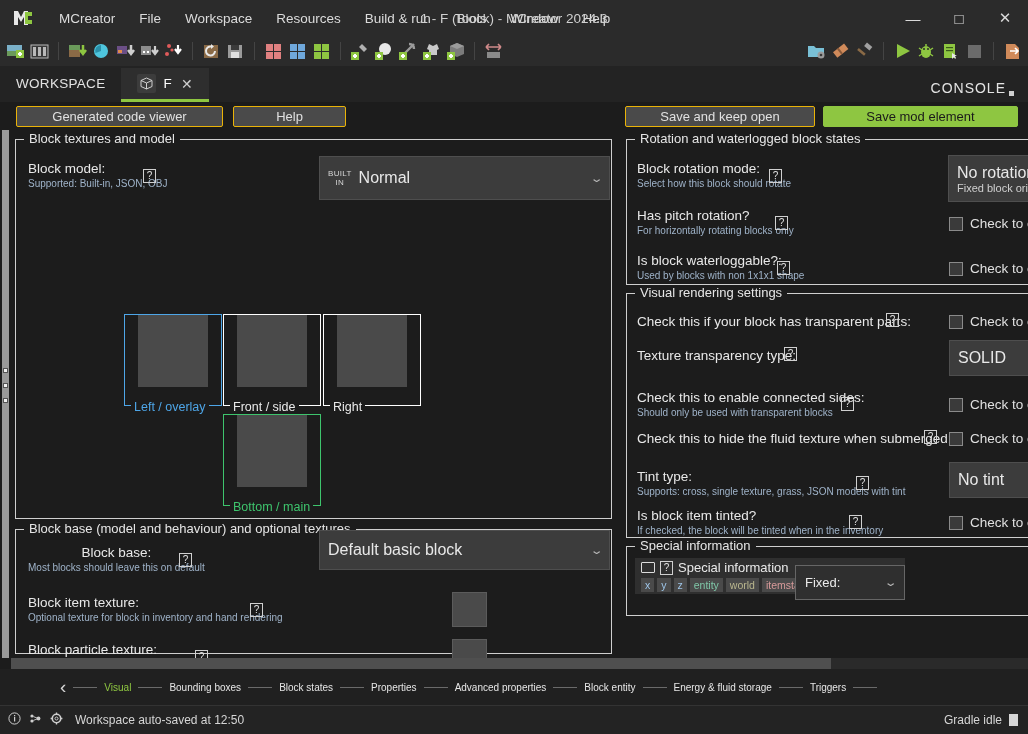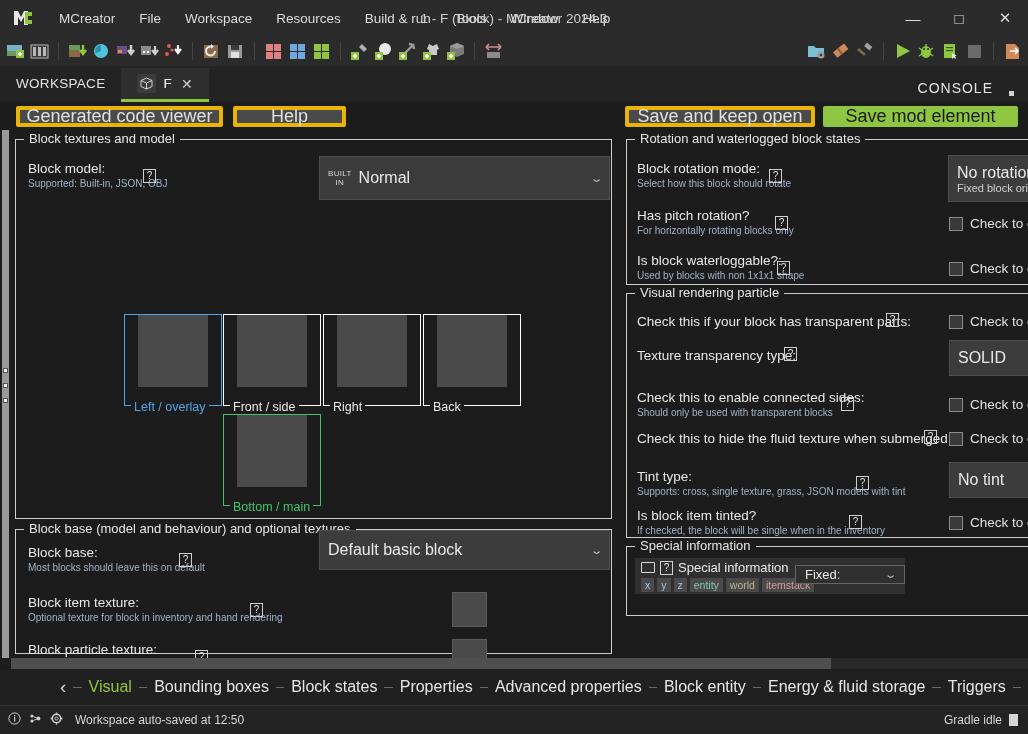--- a/index.html
+++ b/index.html
@@ -73,33 +73,33 @@
   }
   .tab-cubeicon {
     width: 19px; height: 19px; background: #3c3c3c;
     display: flex; align-items: center; justify-content: center;
     font-size: 12px; color: #cfcfcf; border-radius: 2px;
   }
   .tab-close { font-size: 14px; color: #cfcfcf; margin-left: 2px; }
   #console-label {
     margin-left: auto; margin-right: 14px; margin-bottom: 6px;
     font-size: 14px; color: #e4e4e4; letter-spacing: 1px;
-    display: flex; align-items: flex-end; gap: 16px;
+    display: flex; align-items: flex-end; gap: 3px;
   }
   #console-dot { width: 5px; height: 5px; background: #d0d0d0; display: inline-block; }
 
   
   #actionrow {
     position: absolute; left: 0; top: 102px; width: 1028px; height: 28px;
     background: #1c1c1c;
     display: flex; align-items: center;
   }
   .abtn {
-    height: 21px; font-size: 18px; color: #e0e0e0;
-    background: #4a4a4a; border: 4px solid #eab308;
+    height: 21px; font-size: 13px; color: #e0e0e0;
+    background: #4a4a4a; border: 1px solid #eab308;
     display: flex; align-items: center; justify-content: center;
     border-radius: 2px;
   }
   #btn-gcv { width: 207px; margin-left: 16px; }
   #btn-help { width: 113px; margin-left: 10px; }
   #btn-sko  { width: 190px; margin-left: auto; }
   #btn-sme  {
     width: 195px; margin-left: 8px; margin-right: 10px;
     background: #8ec641; border-color: #8ec641; color: #1a1a1a;
   }
@@ -205,41 +205,41 @@
   #si-tags { display: flex; gap: 3px; }
   .tag {
     font-size: 10.5px; padding: 1px 4px; background: #4a4a4a;
   }
   .tag.xyz { color: #9ec5e8; }
   .tag.entity { color: #7fc7a8; }
   .tag.world { color: #b9b68e; }
   .tag.itemstack { color: #d79a9a; }
   #si-combo {
     background: #2f2f2f; border: 1px solid #666;
-    padding: 1px 9px; display: flex; align-items: center; gap: 20px;
+    padding: 9px 9px; display: flex; align-items: center; gap: 20px;
     font-size: 13px; color: #eaeaea; min-width: 105px;
   }
   #si-combo .chev { margin-left: auto; font-size: 11px; color: #b8b8b8; transform: scaleX(1.5); }
 
   
   #hscroll {
     position: absolute; left: 11px; top: 658px; width: 1017px; height: 11px;
     background: #2a2a2a;
   }
   #hscroll .thumb { position: absolute; left: 0; top: 0; width: 820px; height: 11px; background: #4f4f4f; }
 
   
   #pagetabs {
     position: absolute; left: 0; top: 669px; width: 1028px; height: 36px;
     background: #202020;
     display: flex; align-items: center;
   }
   #pt-back { margin-left: 60px; font-size: 19px; color: #d6d6d6; }
   .pt-dash { width: 24px; height: 1px; background: #6a6a6a; margin: 0 7px; }
-  .pt { font-size: 16px; color: #e6e6e6; white-space: nowrap; }
+  .pt { font-size: 10px; color: #e6e6e6; white-space: nowrap; }
   .pt.active { color: #8ec641; }
 
   
   #statusbar {
     position: absolute; left: 0; top: 705px; width: 1028px; height: 29px;
     background: #232323; display: flex; align-items: center;
     border-top: 1px solid #333;
   }
   .sb-icon { margin-left: 8px; font-size: 12px; color: #cfcfcf; }
   #sb-text { margin-left: 12px; font-size: 12px; color: #d6d6d6; }
@@ -555,35 +555,31 @@
         <div class="cap">Left / overlay</div>
       </div>
       <div class="texcell" style="left:207px; top:174px; width:98px; height:92px;">
         <div class="inner" style="width:70px; height:72px;"></div>
         <div class="cap">Front / side</div>
       </div>
       <div class="texcell" style="left:307px; top:174px; width:98px; height:92px;">
         <div class="inner" style="width:70px; height:72px;"></div>
         <div class="cap">Right</div>
       </div>
-      <div class="texcell" style="left:407px; top:174px; width:98px; height:92px;">
-        <div class="inner" style="width:70px; height:72px;"></div>
-        <div class="cap">Back</div>
-      </div>
 
       <div class="texcell green" style="left:207px; top:274px; width:98px; height:92px;">
         <div class="inner" style="width:70px; height:72px;"></div>
         <div class="cap">Bottom / main</div>
       </div>
     </div>
 
     <div class="gbox" style="left:4px; top:399px; width:597px; height:125px;">
       <div class="gtitle">Block base (model and behaviour) and optional textures</div>
 
-      <div class="flabel" style="left:12px; top:15px;">
+      <div class="flabel" style="left:12px; top:15px;text-align:center;">
         <div class="l1">Block base:</div>
         <div class="l2">Most blocks should leave this on default</div>
       </div>
       <div class="qmark" style="left:163px; top:23px;">?</div>
 
       <div class="combo" style="left:303px; top:0; width:291px; height:40px;">
         <span class="cv">Default basic block</span>
         <span class="chev">⌄</span>
       </div>
 
@@ -633,21 +629,21 @@
         <div class="l2">Used by blocks with non 1x1x1 shape</div>
       </div>
       <div class="qmark" style="left:150px; top:121px;">?</div>
       <div class="cbrow" style="left:322px; top:121px;">
         <span class="cbox"></span>
         <span class="cbtext">Check to enable</span>
       </div>
     </div>
 
     <div class="gbox" style="left:4px; top:163px; width:460px; height:245px;">
-      <div class="gtitle">Visual rendering particle</div>
+      <div class="gtitle">Visual rendering settings</div>
 
       <div class="flabel" style="left:10px; top:20px;">
         <div class="l1">Check this if your block has transparent parts:</div>
       </div>
       <div class="qmark" style="left:259px; top:19px;">?</div>
       <div class="cbrow" style="left:322px; top:20px;">
         <span class="cbox"></span>
         <span class="cbtext">Check to enable</span>
       </div>
 
@@ -682,21 +678,21 @@
         <div class="l1">Tint type:</div>
         <div class="l2">Supports: cross, single texture, grass, JSON models with tint</div>
       </div>
       <div class="qmark" style="left:229px; top:182px;">?</div>
       <div class="combo" style="left:322px; top:168px; width:150px; height:36px;">
         <span class="cv">No tint</span>
       </div>
 
       <div class="flabel" style="left:10px; top:214px;">
         <div class="l1">Is block item tinted?</div>
-        <div class="l2">If checked, the block will be single when in the inventory</div>
+        <div class="l2">If checked, the block will be tinted when in the inventory</div>
       </div>
       <div class="qmark" style="left:222px; top:221px;">?</div>
       <div class="cbrow" style="left:322px; top:221px;">
         <span class="cbox"></span>
         <span class="cbtext">Check to enable</span>
       </div>
     </div>
 
     <div class="gbox" style="left:4px; top:416px; width:460px; height:70px;">
       <div class="gtitle">Special information</div>

